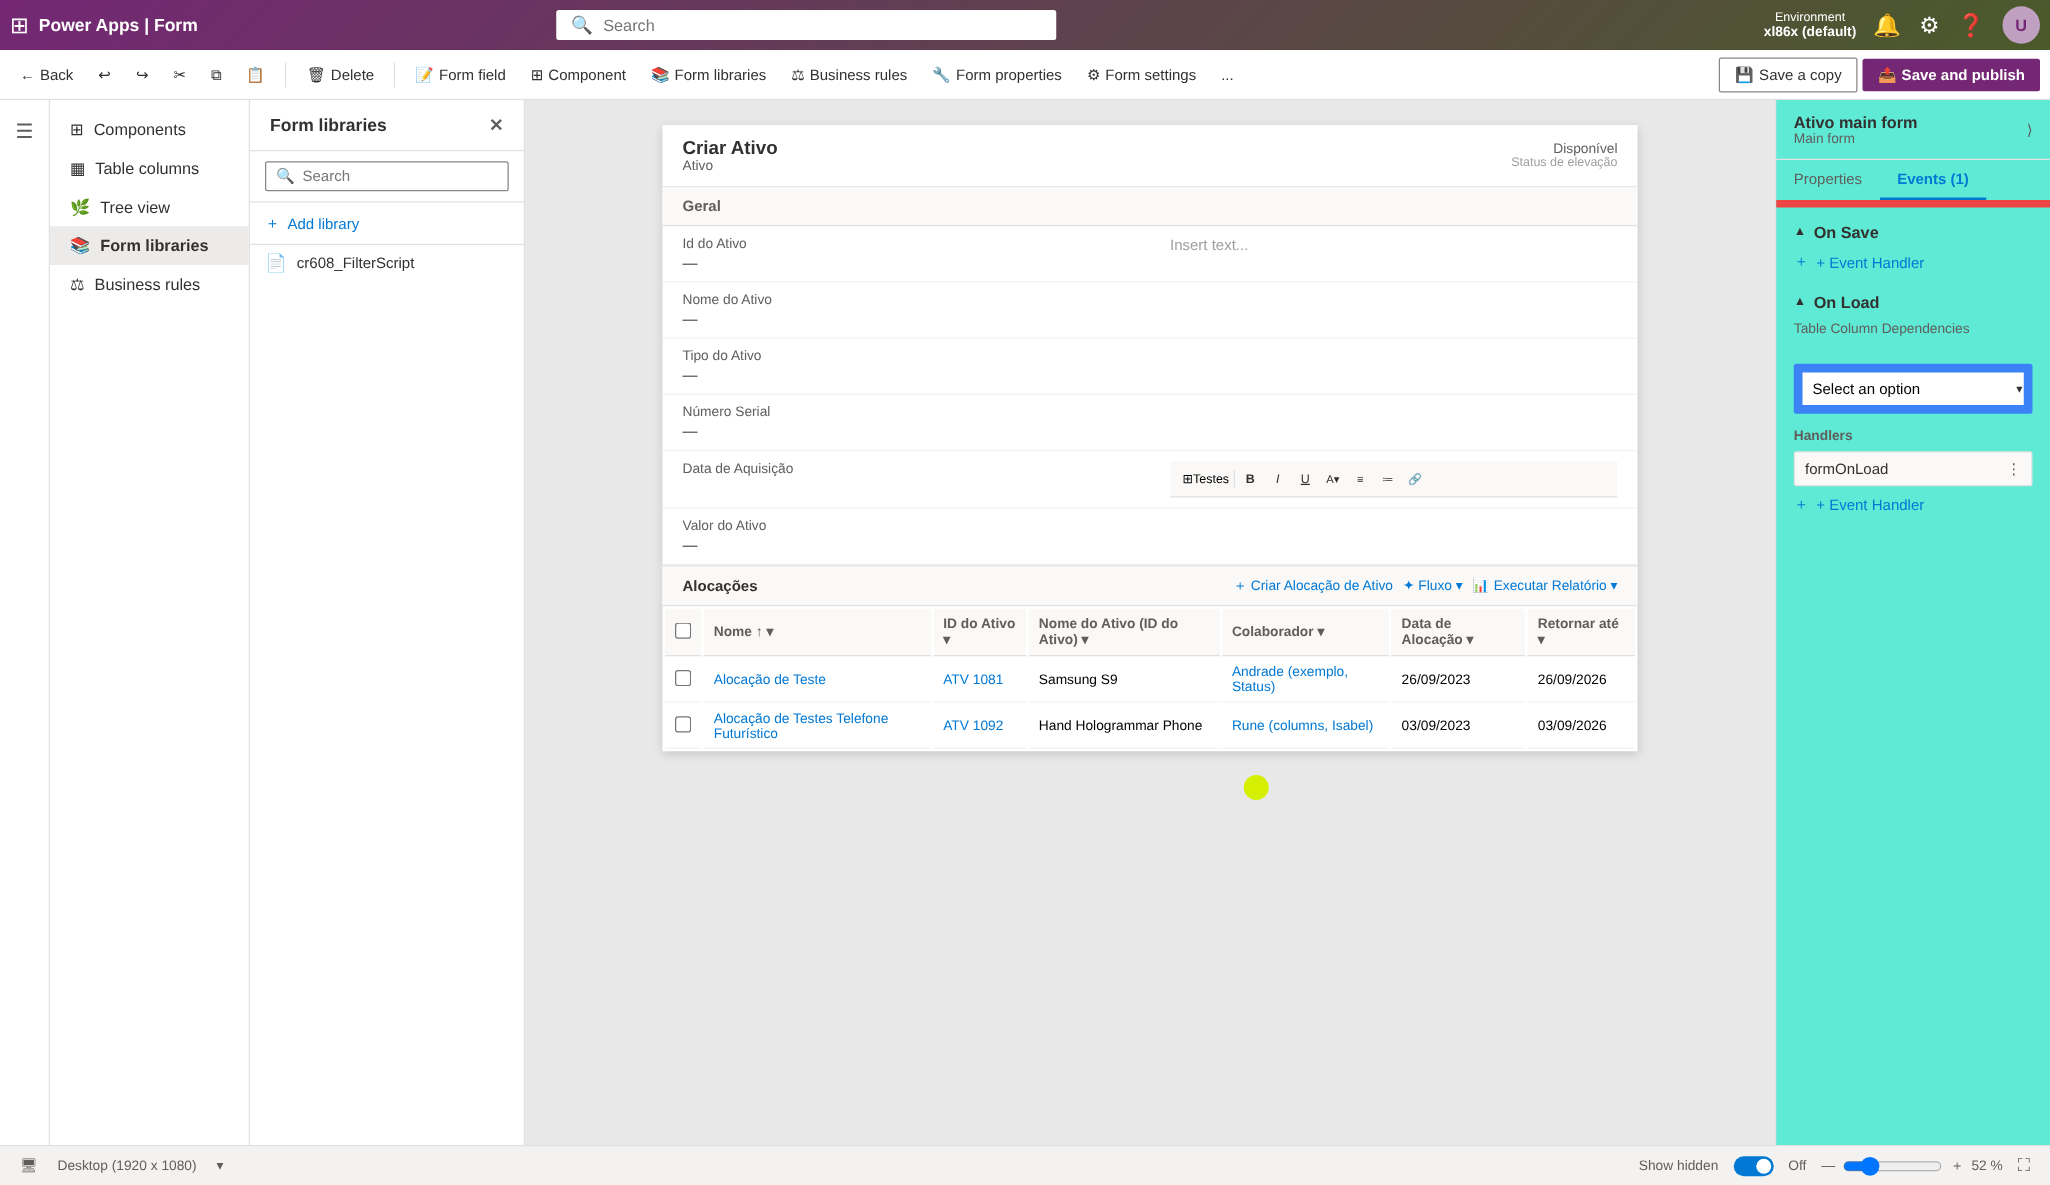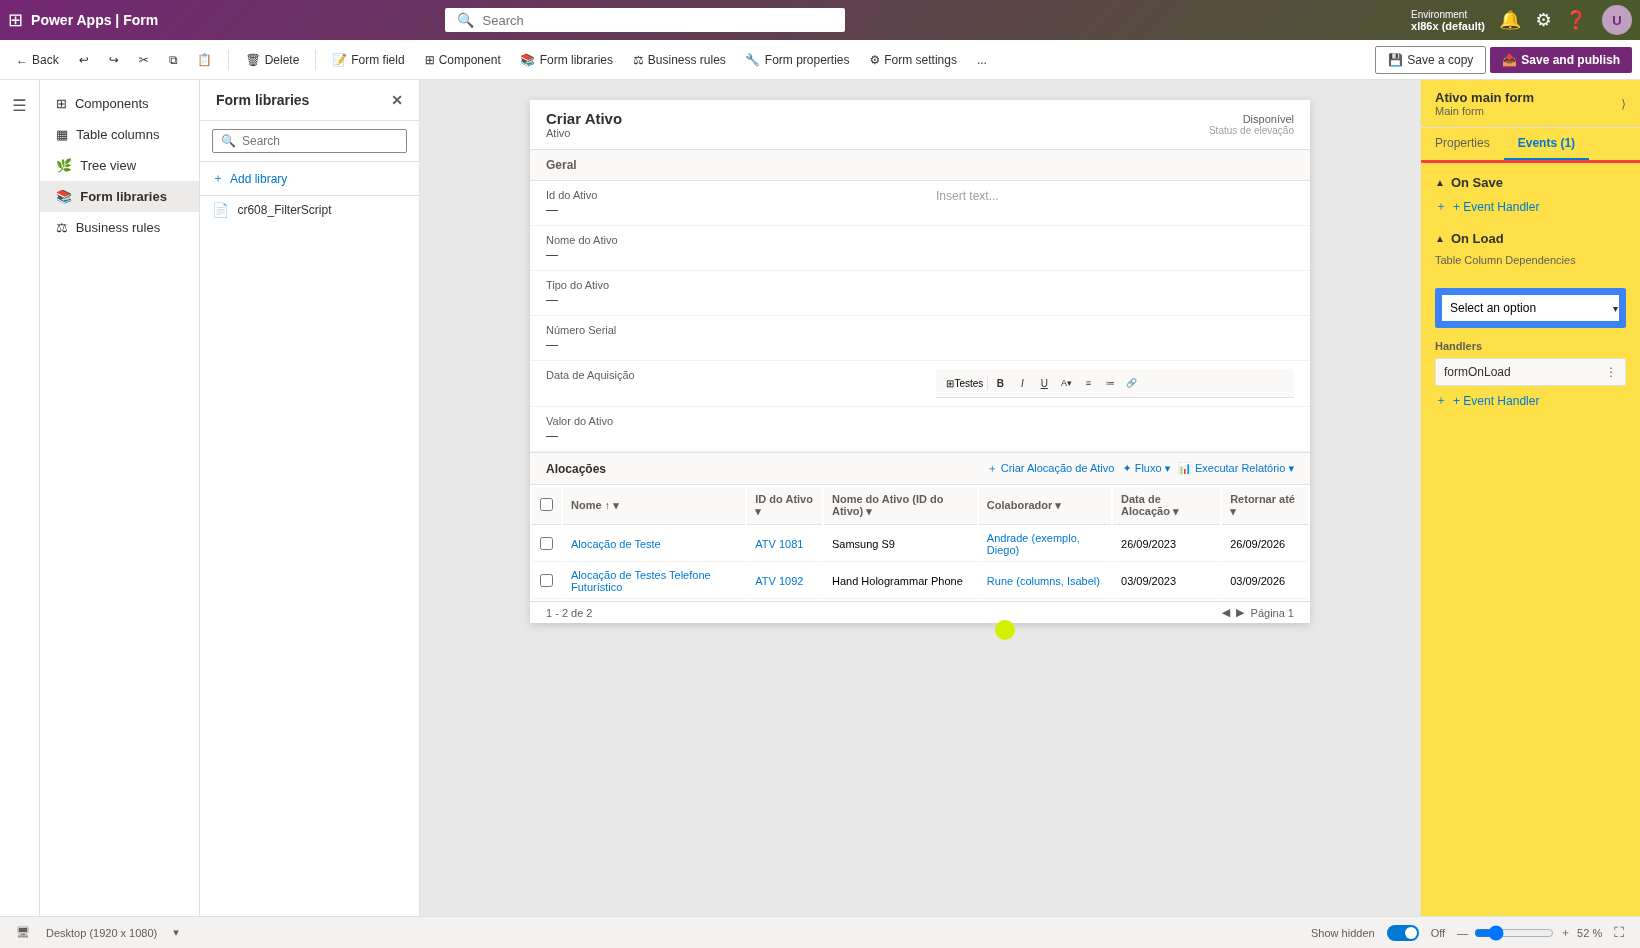--- a/index.html
+++ b/index.html
@@ -56,24 +56,24 @@
     .subgrid-actions { margin-left: auto; display: flex; gap: 8px; }
     .subgrid-action-btn { font-size: 11px; color: #0078d4; cursor: pointer; display: flex; align-items: center; gap: 4px; }
     .subgrid-table { width: 100%; }
     .subgrid-table th { font-size: 11px; color: #605e5c; padding: 6px 8px; text-align: left; border-bottom: 1px solid #e1e1e1; background: #faf9f8; }
     .subgrid-table td { font-size: 11px; padding: 5px 8px; border-bottom: 1px solid #f3f2f1; }
     .subgrid-table td a { color: #0078d4; text-decoration: none; }
     .subgrid-table .checkbox-col { width: 24px; }
     .subgrid-footer { padding: 4px 16px; font-size: 11px; color: #605e5c; display: flex; align-items: center; justify-content: space-between; border-top: 1px solid #e1e1e1; }
 
     
-    .rightpanel { width: 220px; background: #fde047; border-left: 1px solid #e1e1e1; display: flex; flex-direction: column; }
+    .rightpanel { width: 220px; background: #5eead4; border-left: 1px solid #e1e1e1; display: flex; flex-direction: column; }
     .rightpanel-header { padding: 10px 14px; border-bottom: 1px solid #e1e1e1; display: flex; align-items: center; justify-content: space-between; }
     .rightpanel-expand { cursor: pointer; color: #605e5c; }
-    .rightpanel-tabs { display: flex; border-bottom: 3px solid #ef4444; }
+    .rightpanel-tabs { display: flex; border-bottom: 6px solid #ef4444; }
     .rightpanel-tab { padding: 8px 14px; font-size: 12px; cursor: pointer; color: #605e5c; border-bottom: 2px solid transparent; }
     .rightpanel-tab.active { color: #0078d4; border-bottom: 2px solid #0078d4; font-weight: 600; }
     .rightpanel-body { flex: 1; overflow-y: auto; padding: 12px 14px; }
     .event-section { margin-bottom: 16px; }
     .event-section-header { display: flex; align-items: center; gap: 6px; margin-bottom: 8px; cursor: pointer; }
     .event-section-chevron { color: #323130; font-size: 10px; }
     .event-section-title { font-size: 13px; font-weight: 600; color: #323130; }
     .add-handler { display: flex; align-items: center; gap: 6px; color: #0078d4; cursor: pointer; font-size: 12px; margin-top: 6px; }
     .handler-item { display: flex; align-items: center; justify-content: space-between; padding: 6px 8px; background: #faf9f8; border: 1px solid #e1e1e1; border-radius: 2px; margin-bottom: 4px; }
     .handler-name { font-size: 12px; color: #323130; }
@@ -105,21 +105,21 @@
 <body>
 
 <div class="topbar topbar-bg">
   <span style="color:white;font-size:18px;cursor:pointer;">⊞</span>
   <span style="color:white;font-size:14px;font-weight:600;">Power Apps | Form</span>
   <div style="flex:0 0 400px;display:flex;align-items:center;background:white;border-radius:2px;padding:4px 12px;gap:8px;margin:0 auto;">
     <span style="color:#605e5c;font-size:14px;">🔍</span>
     <input style="border: none; outline: none; font-size: 13px; width: 100%;" placeholder="Search">
   </div>
   <div style="display:flex;align-items:center;gap:14px;margin-left:auto;">
-    <div style="text-align:left;cursor:pointer;">
+    <div style="text-align:center;cursor:pointer;">
       <div style="color:white;font-size:10px;">Environment</div>
       <div style="color:white;font-size:11px;font-weight:600;">xl86x (default)</div>
     </div>
     <span style="color:white;font-size:18px;cursor:pointer;">🔔</span>
     <span style="color:white;font-size:18px;cursor:pointer;">⚙</span>
     <span style="color:white;font-size:18px;cursor:pointer;">❓</span>
     <div style="width:30px;height:30px;border-radius:50%;background:#c0a0c0;display:flex;align-items:center;justify-content:center;color:#742774;font-weight:bold;font-size:13px;cursor:pointer;">U</div>
   </div>
 </div>
 
@@ -335,43 +335,35 @@
                 <th>Data de Alocação ▾</th>
                 <th>Retornar até ▾</th>
               </tr>
             </thead>
             <tbody>
               <tr class="table-row">
                 <td><input type="checkbox" style=""></td>
                 <td><a href="#">Alocação de Teste</a></td>
                 <td><a href="#">ATV 1081</a></td>
                 <td>Samsung S9</td>
-                <td><a href="#">Andrade (exemplo, Diego)</a></td>
+                <td><a href="#">Andrade (exemplo, Status)</a></td>
                 <td>26/09/2023</td>
                 <td>26/09/2026</td>
               </tr>
               <tr class="table-row">
                 <td><input type="checkbox" style=""></td>
                 <td><a href="#">Alocação de Testes Telefone Futurístico</a></td>
                 <td><a href="#">ATV 1092</a></td>
                 <td>Hand Hologrammar Phone</td>
                 <td><a href="#">Rune (columns, Isabel)</a></td>
                 <td>03/09/2023</td>
                 <td>03/09/2026</td>
               </tr>
             </tbody>
           </table>
-          <div class="subgrid-footer">
-            <span>1 - 2 de 2</span>
-            <div style="display:flex;align-items:center;gap:6px;">
-              <span style="cursor:pointer;">◀</span>
-              <span style="cursor:pointer;">▶</span>
-              <span>Página 1</span>
-            </div>
-          </div>
         </div>
       </div>
 
       <div class="cursor-dot" style="position:absolute;left:575px;top:540px;"></div>
     </div>
   </div>
 
   <div class="rightpanel">
     <div class="rightpanel-header">
       <div>

